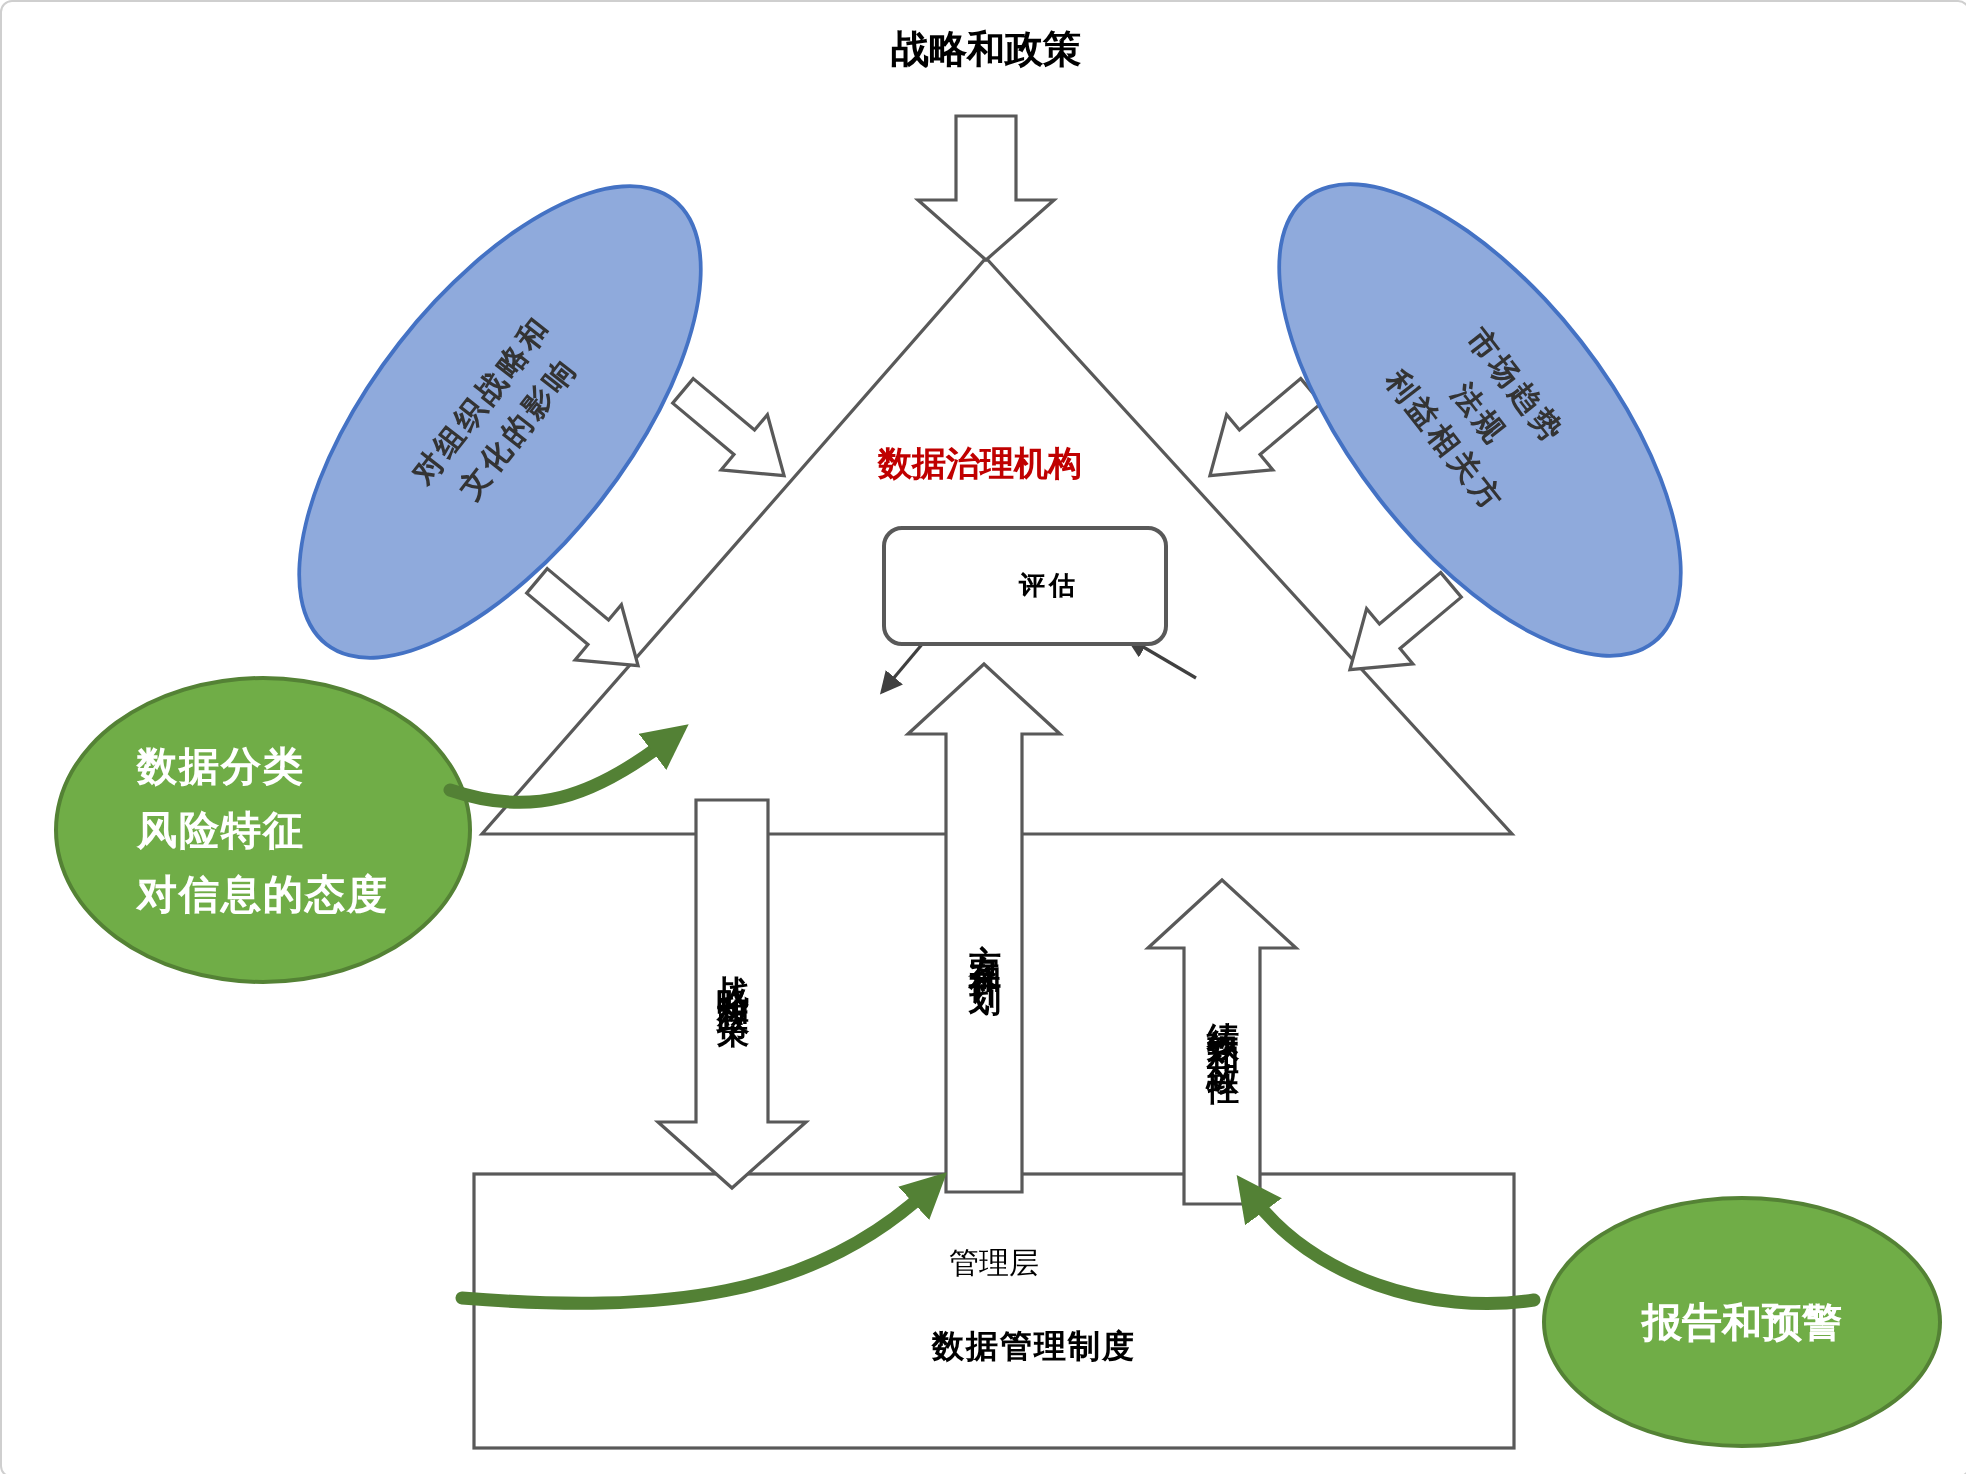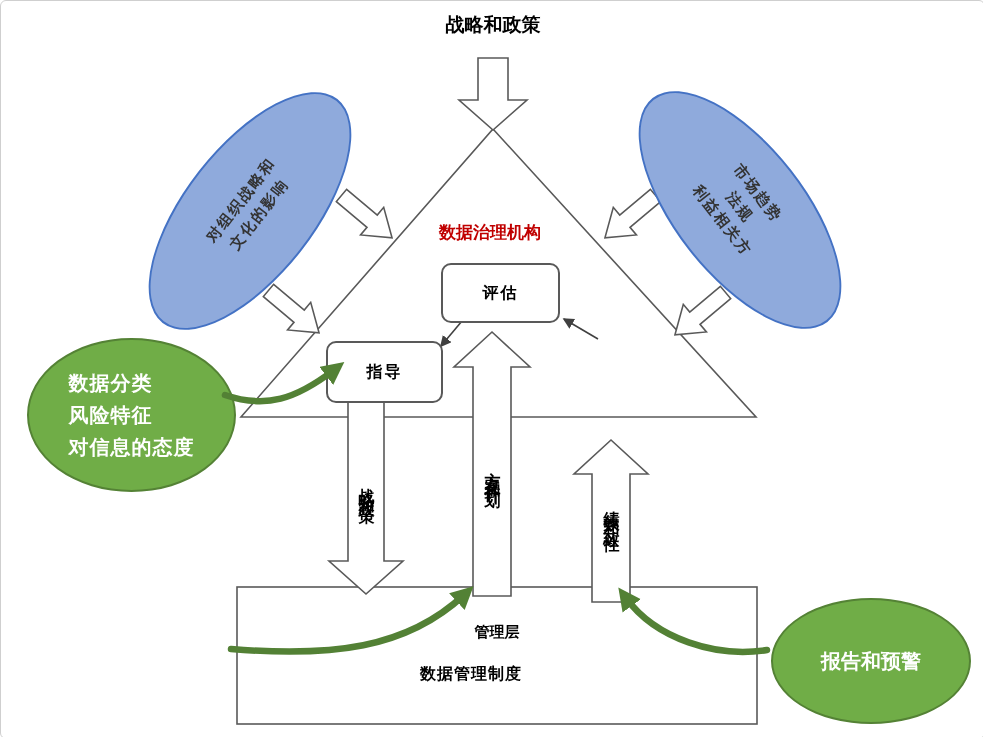--- a/index.html
+++ b/index.html
@@ -17,21 +17,21 @@
 
   .abs{position:absolute;}
   .center{transform:translate(-50%,-50%);}
 
   .title{left:492px;top:24px;font-size:19px;font-weight:bold;white-space:nowrap;}
   .red-label{left:489px;top:231px;font-size:17px;font-weight:bold;color:var(--red-label,#c00000);white-space:nowrap;}
 
   .gov-box{
     position:absolute;background:#fff;border:2px solid var(--shape-border,#595959);
     border-radius:10px;display:flex;align-items:center;justify-content:center;
-    font-size:16px;font-weight:bold;letter-spacing:2px;
+    font-size:13px;font-weight:bold;letter-spacing:2px;padding-left:24px;
   }
   .box-evaluate{left:440px;top:262px;width:115px;height:56px;}
   .box-guide{left:325px;top:340px;width:113px;height:58px;}
   .box-supervise{left:560px;top:340px;width:113px;height:58px;}
 
   .vlabel{
     position:absolute;writing-mode:vertical-rl;text-orientation:upright;
     font-size:16px;font-weight:bold;letter-spacing:5px;transform:translate(-50%,-50%);
     white-space:nowrap;
   }
@@ -53,22 +53,22 @@
   .green{
     background:var(--green-fill,#70ad47);border:2px solid var(--green-border,#548235);
     color:#fff;display:flex;align-items:center;justify-content:center;
     font-size:20px;font-weight:bold;
   }
   .green-profile{left:26px;top:337px;width:205px;height:150px;}
   .green-tech{left:27px;top:595px;width:198px;height:122px;}
   .green-report{left:770px;top:597px;width:196px;height:122px;}
   .green-multiline{white-space:pre-line;line-height:1.6;text-align:left;letter-spacing:1px;}
 
-  .mgmt-layer{left:496px;top:631px;font-size:15px;font-weight:bold;white-space:nowrap;}
-  .mgmt-system{left:470px;top:673px;font-size:16px;font-weight:bold;white-space:nowrap;letter-spacing:1px;}
+  .mgmt-layer{left:496px;top:631px;font-size:15px;font-weight:normal;white-space:nowrap;}
+  .mgmt-system{left:516px;top:673px;font-size:16px;font-weight:bold;white-space:nowrap;letter-spacing:1px;}
 </style>
 </head>
 <body>
 
 <div class="stage">
 
   <svg class="layer" viewBox="0 0 983 737">
     <defs>
       <marker id="blackArrow" markerUnits="strokeWidth" markerWidth="8" markerHeight="8" refX="6" refY="3.5" orient="auto">
         <path d="M0,0 L7,3.5 L0,7 Z" class="black-head"></path>
@@ -102,23 +102,20 @@
 文化的影响</div>
 
   <div class="ellipse blue blue-right"></div>
   <div class="abs blue-text blue-text-right">市场趋势
 法规
 利益相关方</div>
 
   <div class="gov-box box-evaluate">
     <span>评估</span>
   </div>
-  <div class="gov-box box-guide">
-    <span>指导</span>
-  </div>
 
   <div class="vlabel v-strategy">战略和政策</div>
   <div class="vlabel v-plan">方案和计划</div>
   <div class="vlabel v-performance">绩效和一致性</div>
 
   <div class="abs center mgmt-layer">管理层</div>
   <div class="abs center mgmt-system">数据管理制度</div>
 
   <div class="ellipse green green-profile">
     <span class="green-multiline">数据分类

